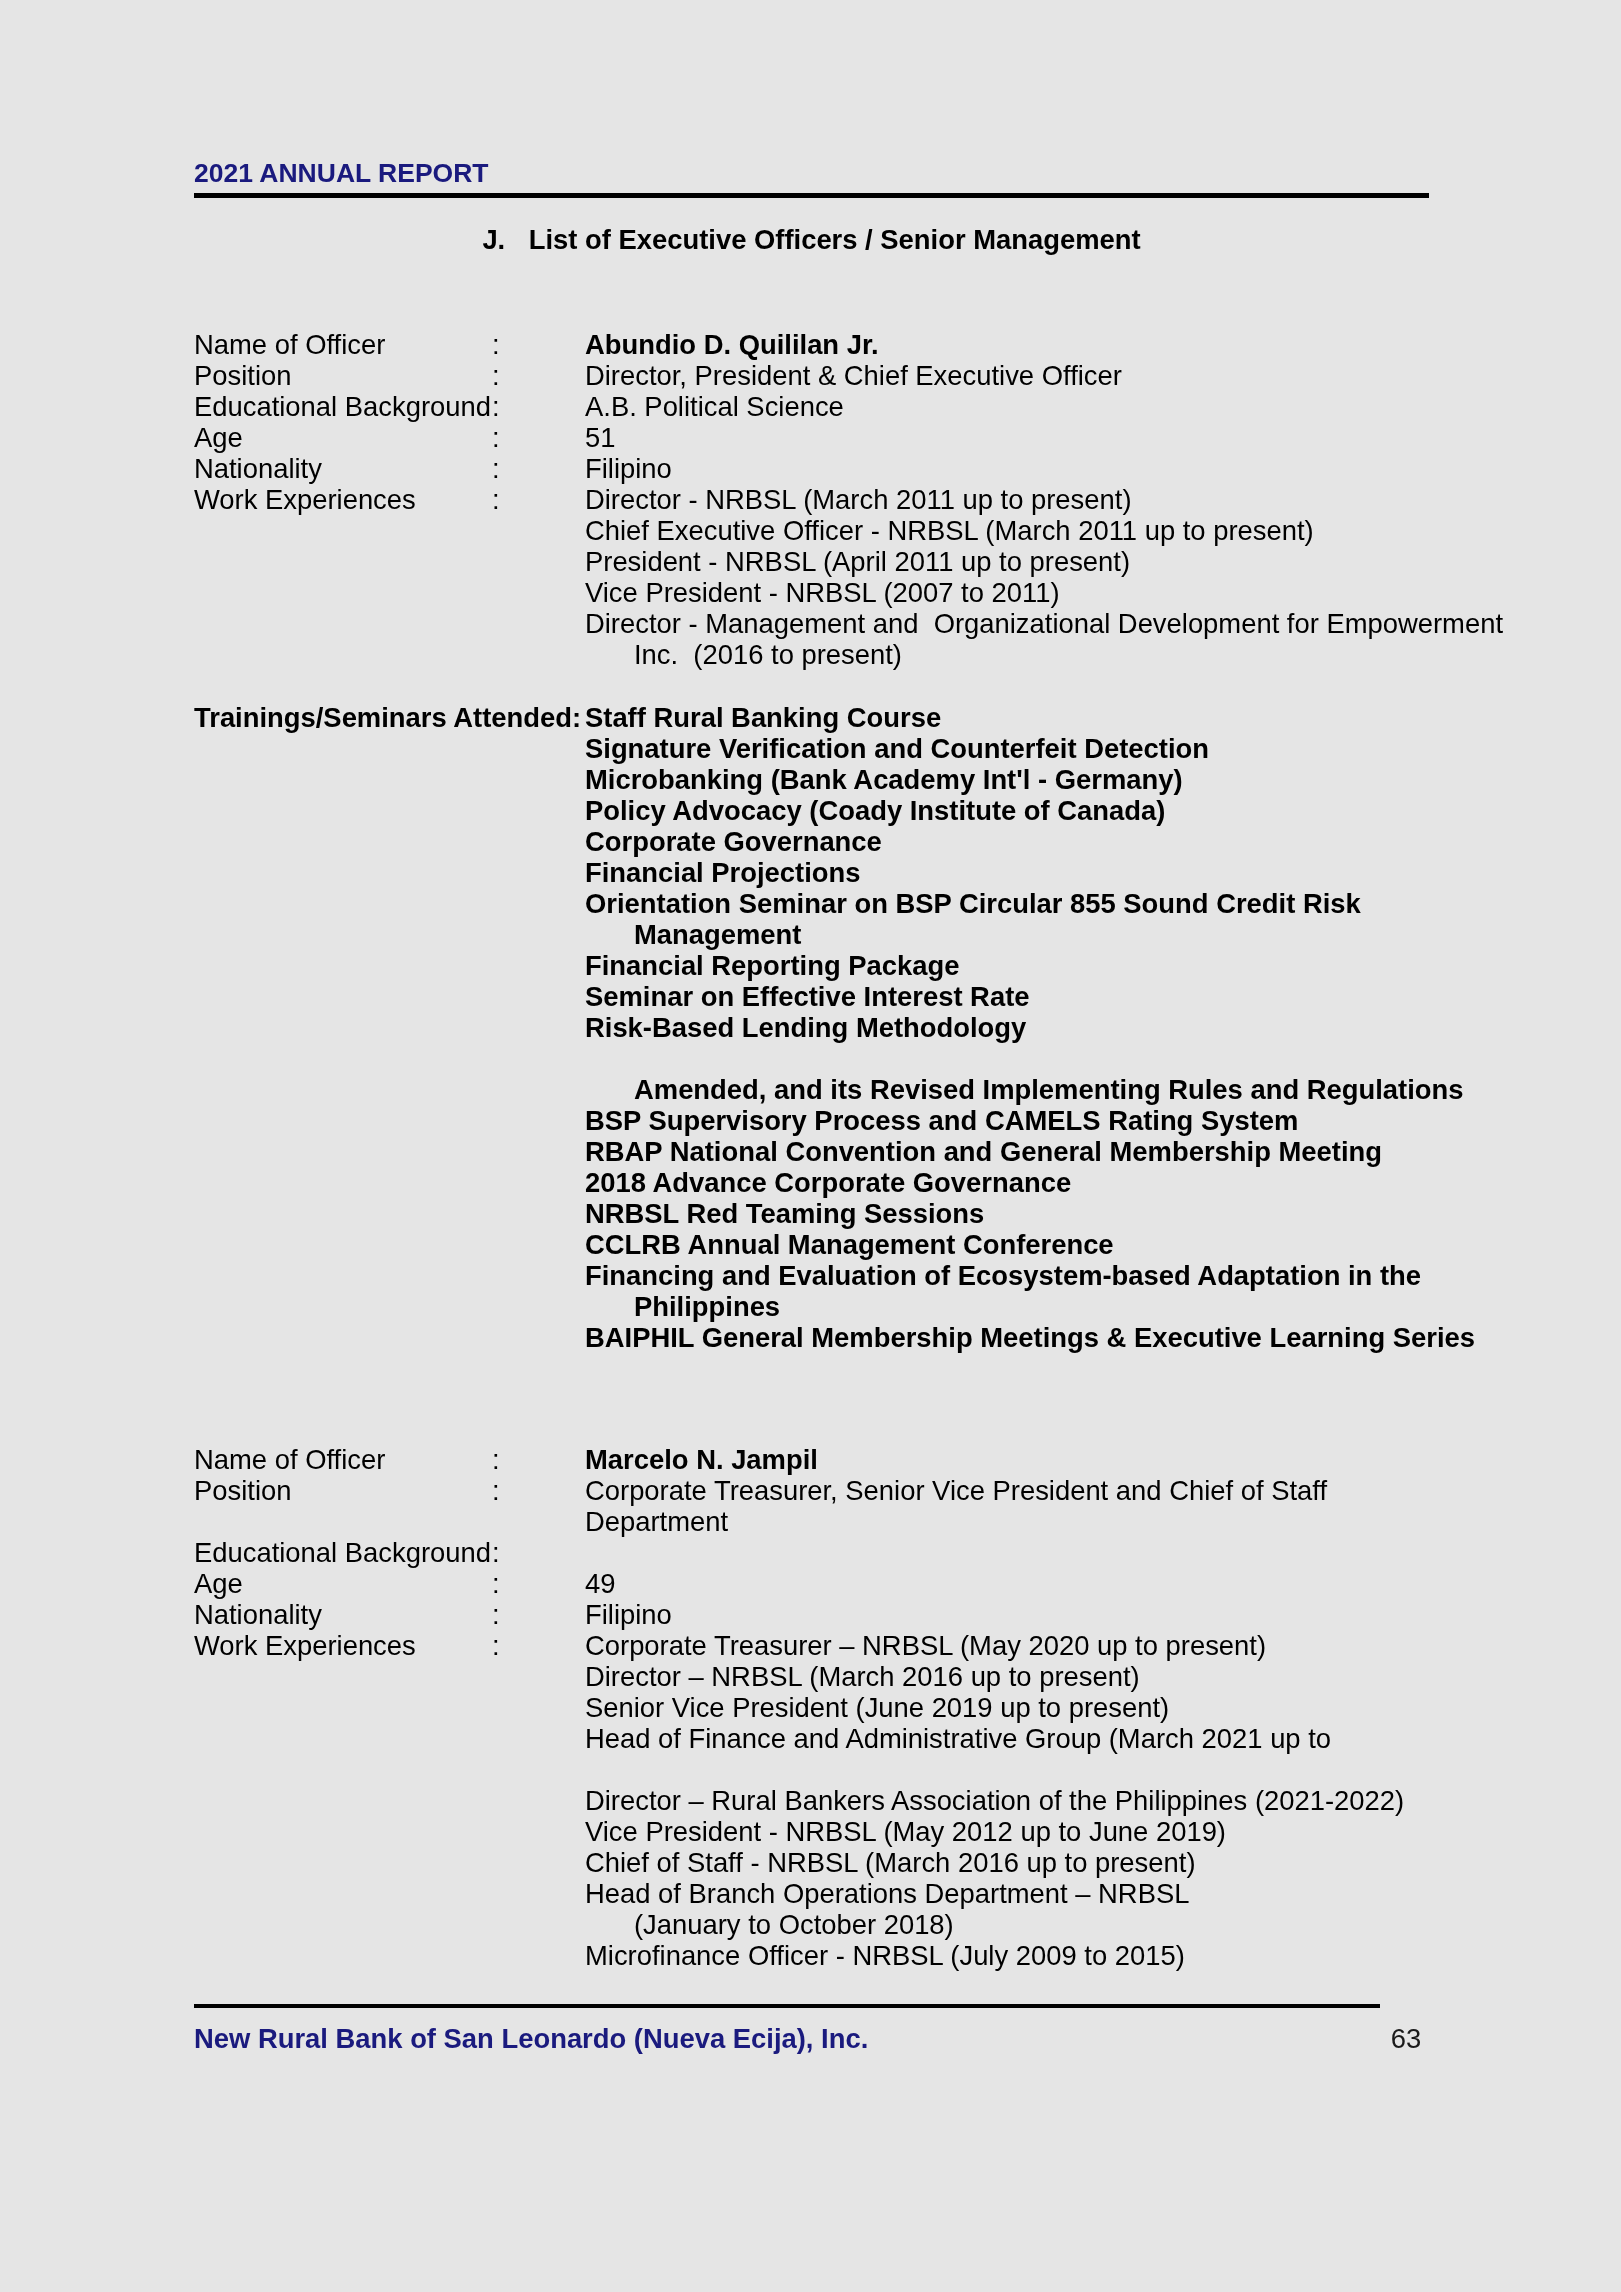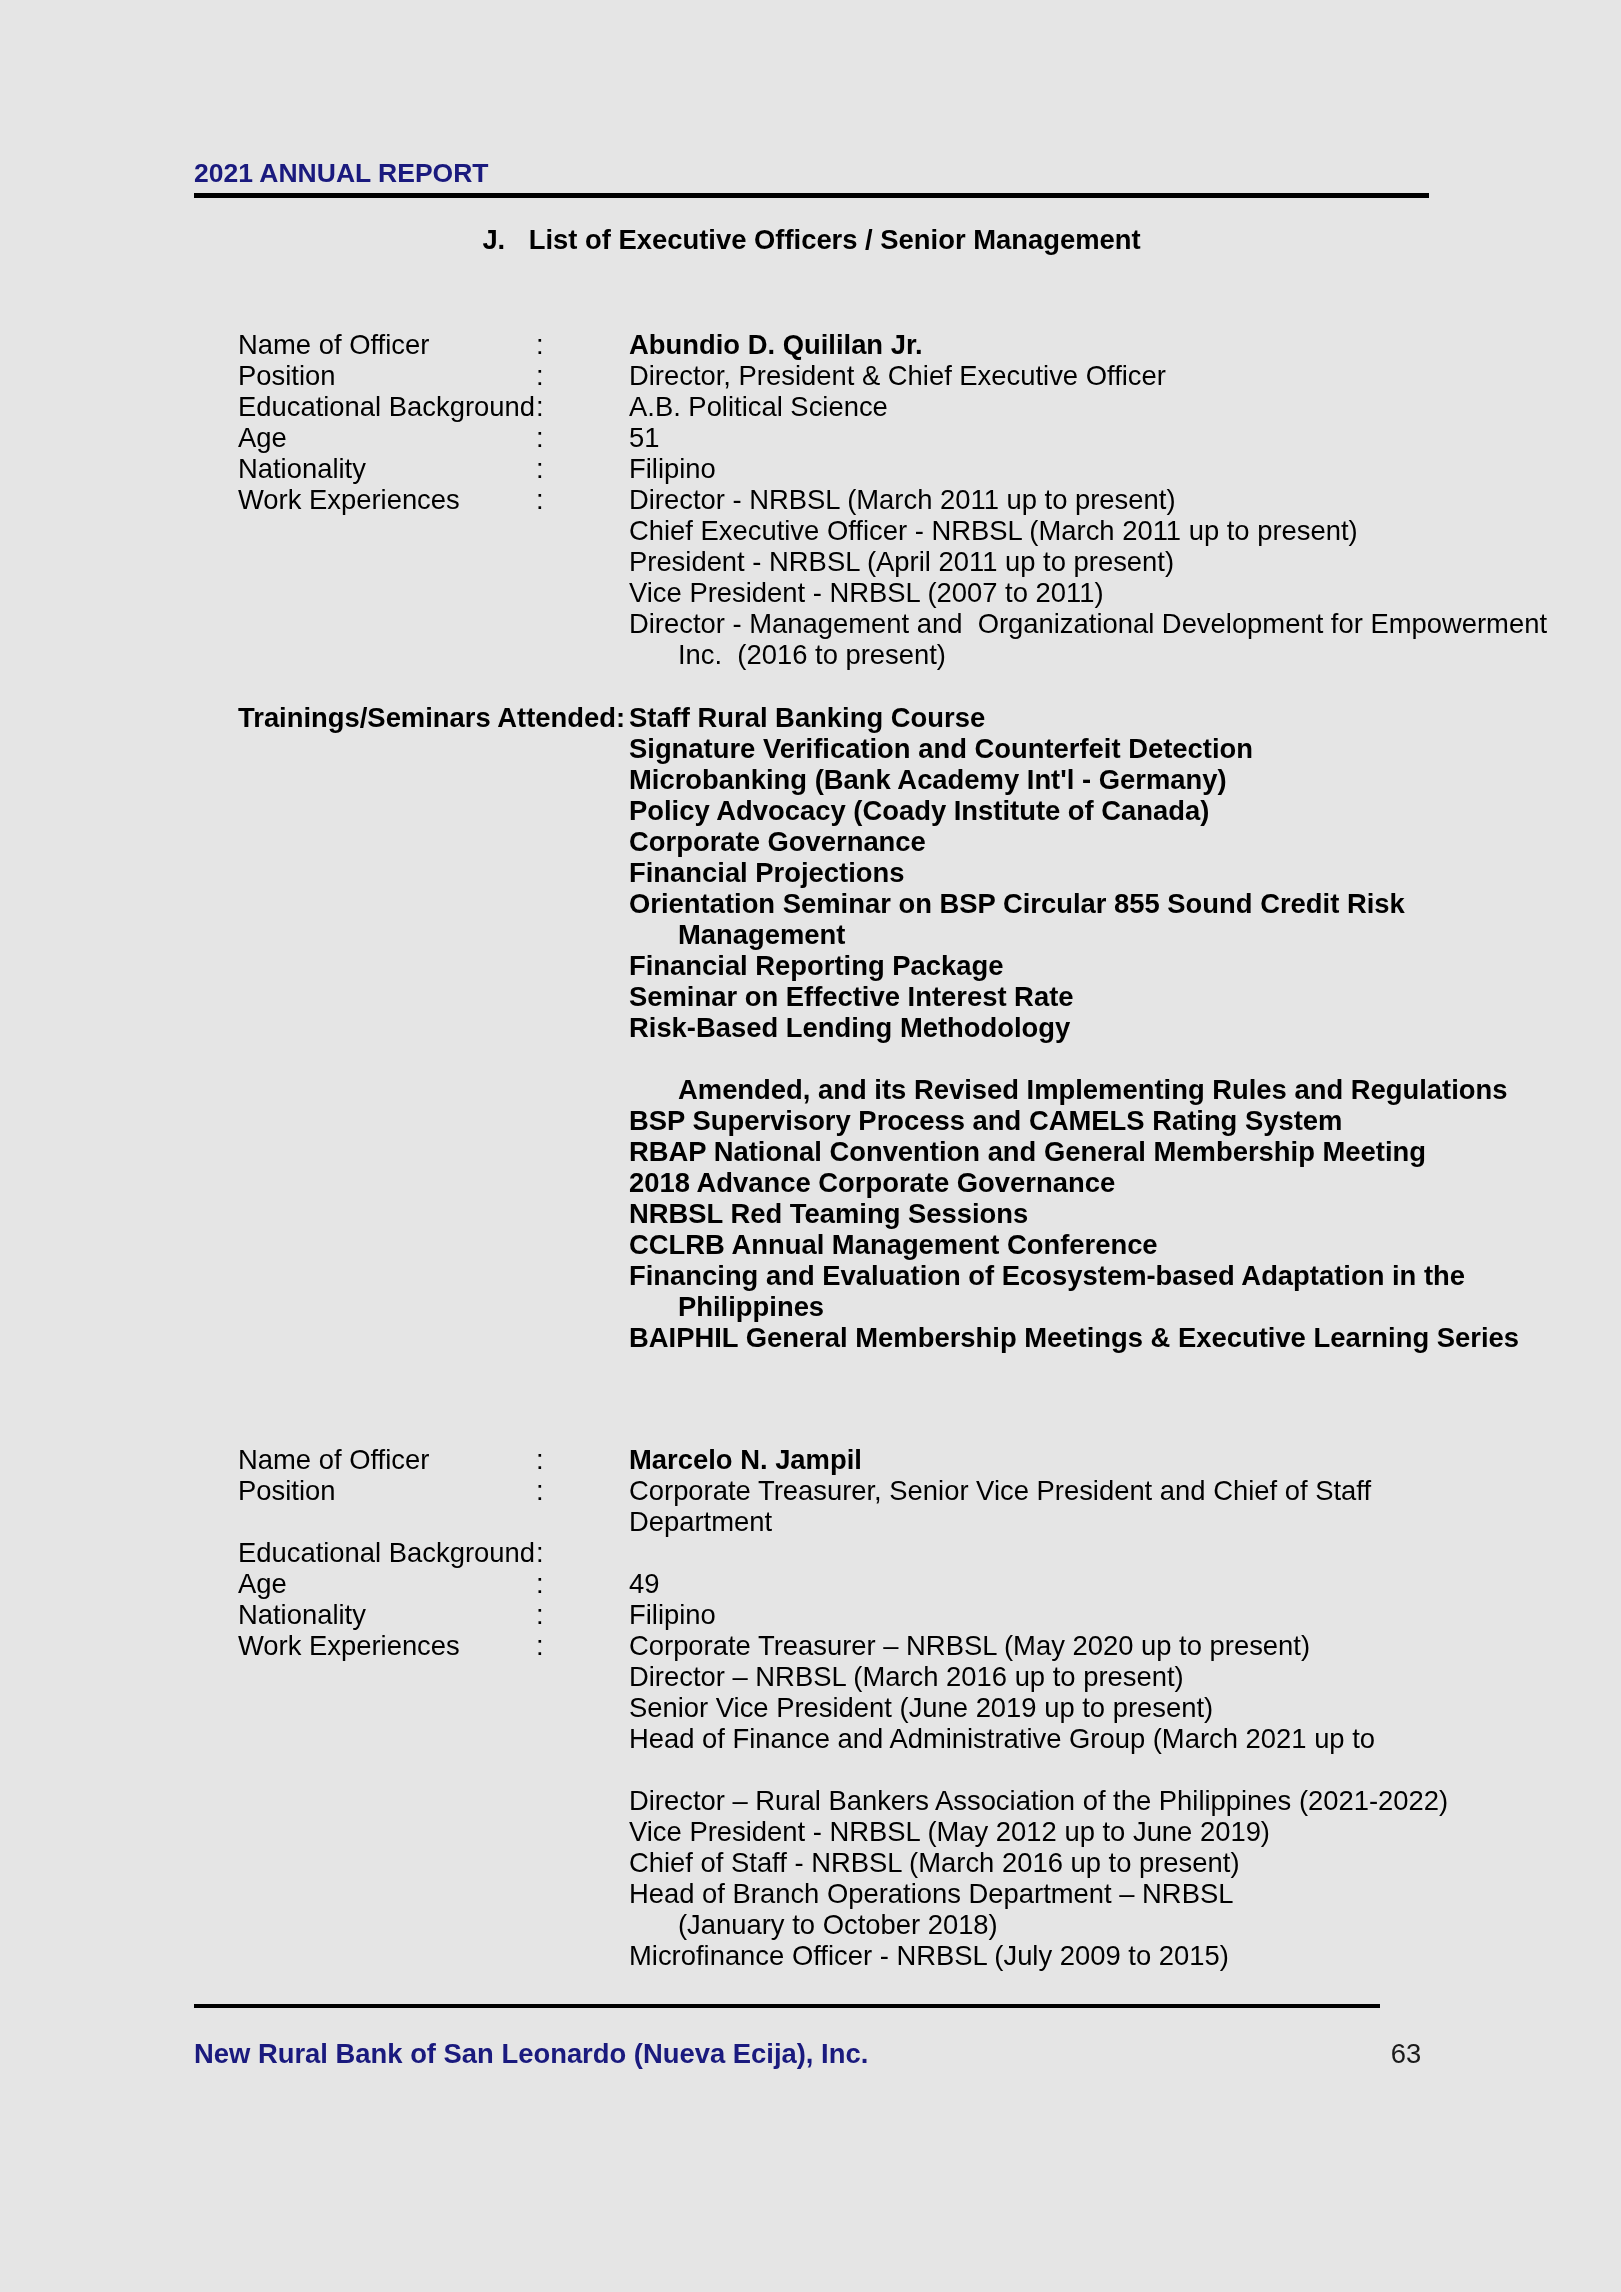--- a/index.html
+++ b/index.html
@@ -20,34 +20,34 @@
   .report-header{
     margin-top:158px;
     font-size:26.5px;font-weight:bold;color:var(--navy);
   }
   .header-rule{margin-top:3.9px;height:4.9px;background:var(--rule);width:1235px;}
   .section-title{
     margin-top:26.5px;
     display:flex;justify-content:center;column-gap:23.5px;
     font-weight:bold;
   }
-  .sec{display:block;margin-left:44px;}
+  .sec{display:block;}
   .sec-officer-1-profile{margin-top:74px;}
   .sec-officer-1-trainings{margin-top:32px;font-weight:bold;}
   .sec-officer-2-profile{margin-top:91px;}
   .row{display:grid;grid-template-columns:298px 93px 1fr;min-height:31px;}
   .row .label{white-space:nowrap;}
   .row .label.wide{grid-column:1 / 3;}
   .row .colon{white-space:nowrap;}
   .row .value{white-space:pre;}
   .row .value.bold{font-weight:bold;}
   .row .value.indent{padding-left:49px;}
   .footer-rule{margin-top:33px;height:3.9px;background:var(--rule);width:1186px;}
   .page-footer{
-    margin-top:30px;
+    margin-top:15px;
     display:flex;justify-content:space-between;align-items:baseline;
   }
   .bank-name{font-weight:bold;color:var(--navy);}
   .page-number{color:#1a1a1a;padding-right:7.8px;}
 </style>
 </head>
 <body>
 
 <div class="page">
   <div class="content">

